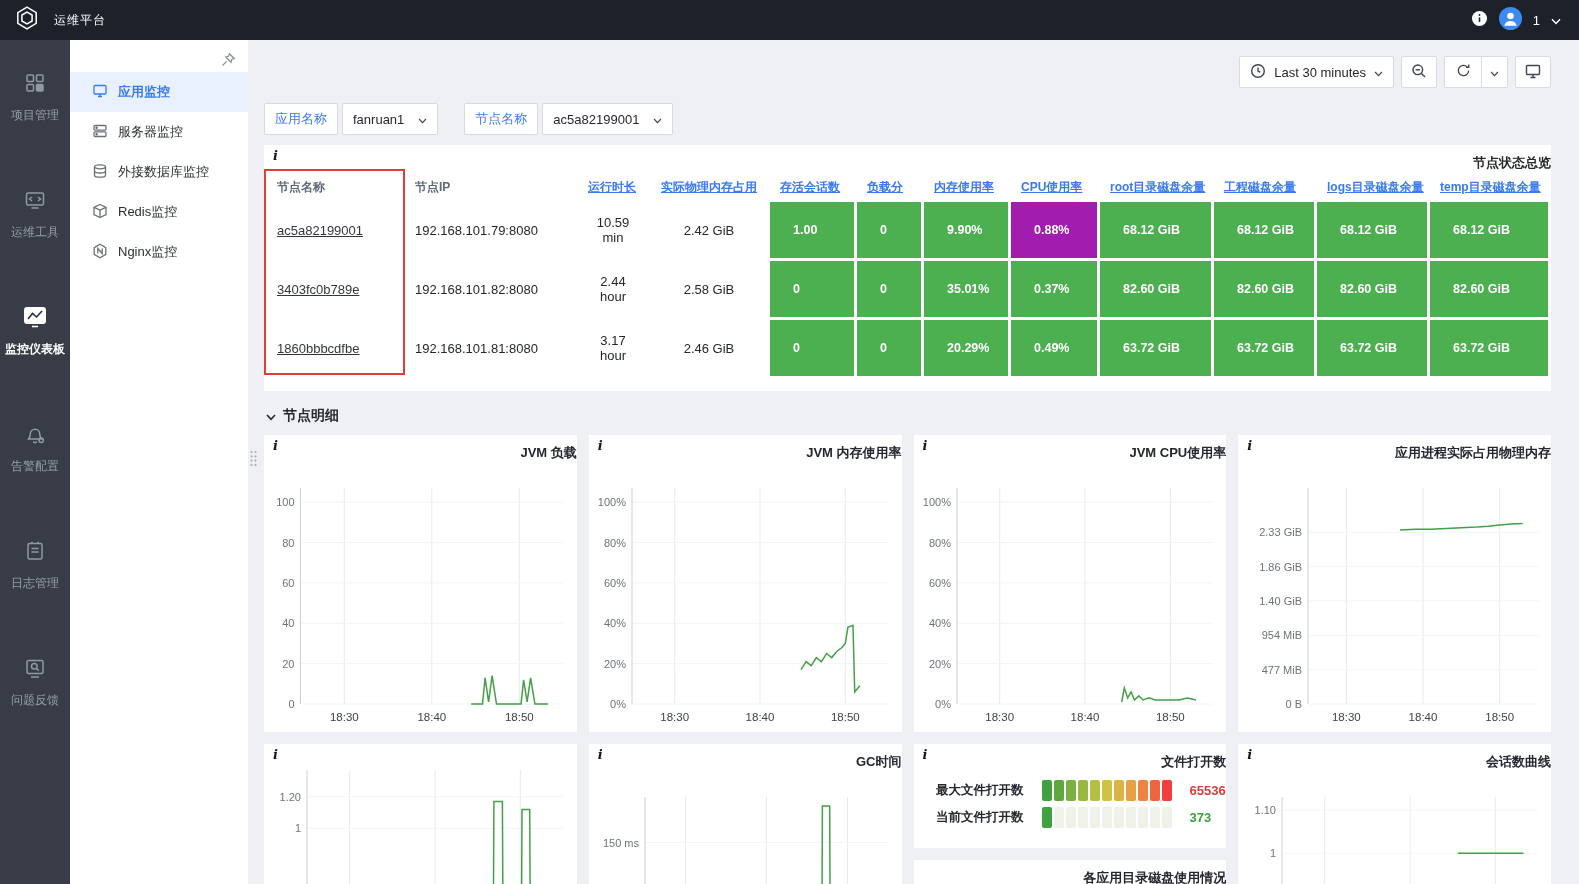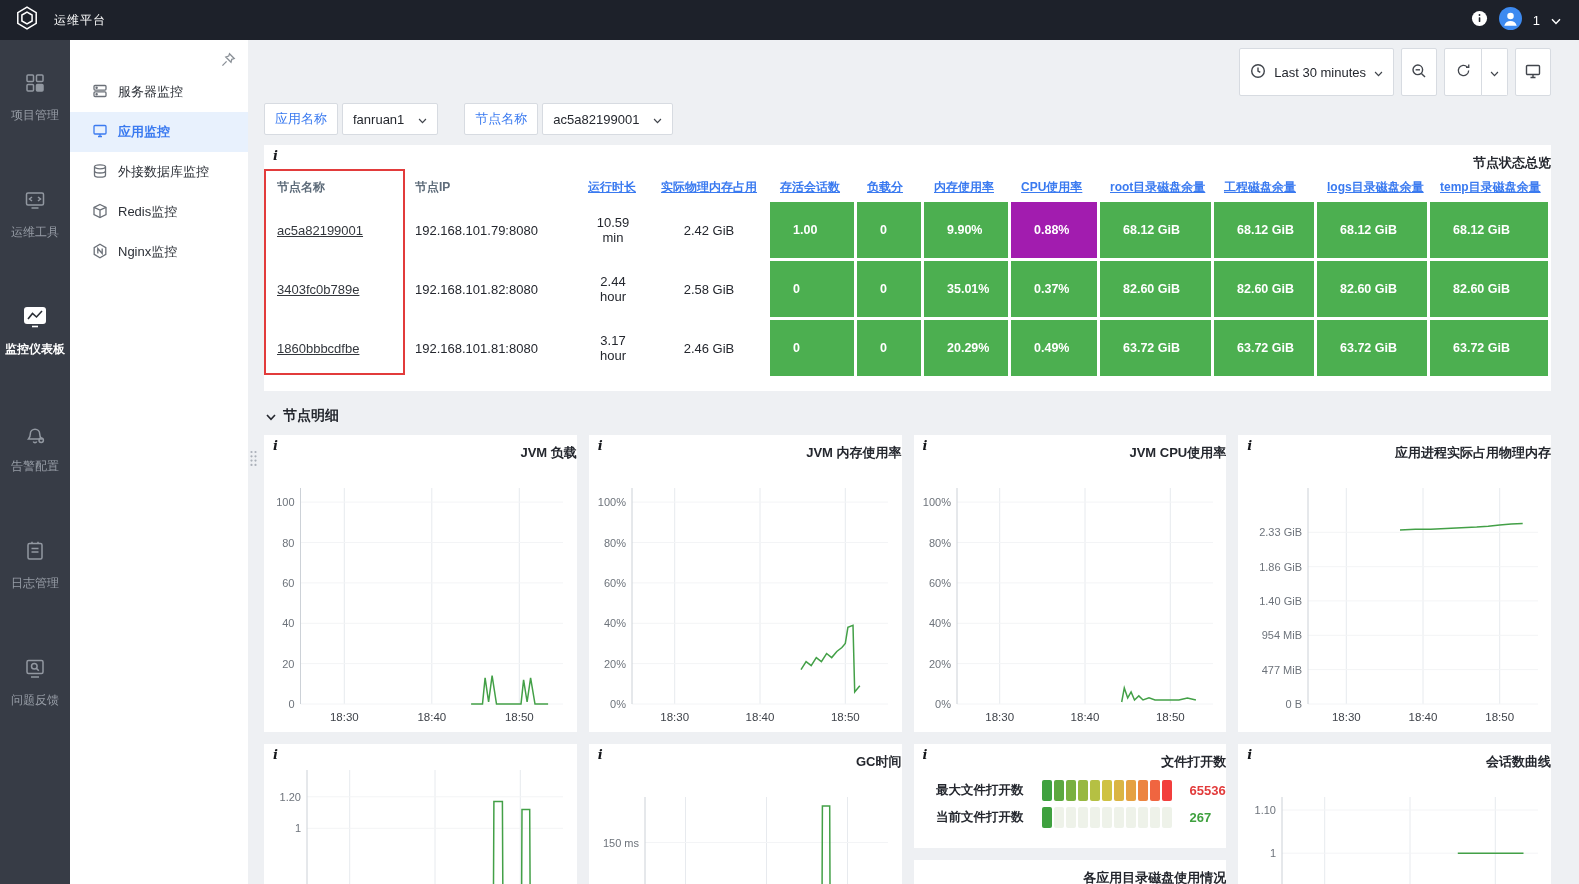--- a/index.html
+++ b/index.html
@@ -20,21 +20,21 @@
   .ln-item.active .ln-label{color:#fff;font-weight:bold}
   .sub-nav{width:178px;background:#fff;flex:none;position:relative;padding-top:32px}
   .pin{position:absolute;top:12px;right:12px;cursor:pointer}
   .sn-item{height:40px;display:flex;align-items:center;gap:10px;padding-left:22px;font-size:13px;color:#2b2f36;cursor:pointer;white-space:nowrap}
   .sn-item svg{color:#6b7078;flex:none}
   .sn-item.active{background:#e8f1fd;color:#3a7af0;font-weight:bold}
   .sn-item.active svg{color:#3a7af0}
   
   .main{flex:1;padding:16px 28px 0 16px;overflow:hidden;position:relative;height:844px}
   .toolbar{display:flex;justify-content:flex-end;align-items:center;gap:7px;height:32px}
-  .tb-btn{height:48px;background:#fff;border:1px solid #d7dbe1;border-radius:2px;display:flex;align-items:center;
+  .tb-btn{height:32px;background:#fff;border:1px solid #d7dbe1;border-radius:2px;display:flex;align-items:center;
     gap:8px;padding:0 10px;font-size:13px;color:#24272e;cursor:pointer;font-family:inherit}
   .icon-btn{width:36px;justify-content:center;padding:0}
   .refresh-group{display:flex}
   .refresh-group .tb-btn:first-child{border-radius:2px 0 0 2px;width:38px;justify-content:center;padding:0}
   .refresh-group .tb-btn:last-child{border-left:none;border-radius:0 2px 2px 0;width:26px;justify-content:center;padding:0}
   .filters{display:flex;gap:26px;margin-top:15px;height:32px}
   .filter-group{display:flex;gap:4px}
   .filter-label{height:32px;line-height:30px;border:1px solid #d7dbe1;border-radius:2px;background:#fff;
     padding:0 10px;font-size:13px;color:#3a7af0;white-space:nowrap}
   .filter-select{height:32px;border:1px solid #d7dbe1;border-radius:2px;background:#fff;display:flex;align-items:center;
@@ -167,35 +167,35 @@
     </nav>
 
   <nav class="sub-nav">
     <span class="pin">
       <svg width="16" height="16" viewBox="0 0 16 16" fill="none" stroke="#8a9097" stroke-width="1.3">
         <path d="M9.5 1.8l4.7 4.7-2.4.8-.8 2.9-5.2-5.2 2.9-.9z"></path>
           <path d="M6.6 9.4L2.4 13.6"></path>
       </svg>
     </span>
     <div id="sub-nav-items">
+        <div class="sn-item active">
+    <span><svg width="16" height="16" viewBox="0 0 16 16" fill="none" stroke="currentColor" stroke-width="1.3">
+              <rect x="2" y="2.5" width="12" height="8.5" rx="1"></rect>
+              <path d="M6 13.5h4M8 11v2.5"></path>
+            </svg></span>
+    <span>应用监控</span>
+  </div>
         <div class="sn-item">
     <span><svg width="16" height="16" viewBox="0 0 16 16" fill="none" stroke="currentColor" stroke-width="1.3">
               <rect x="2" y="2.5" width="12" height="4.6" rx="1"></rect>
               <rect x="2" y="8.9" width="12" height="4.6" rx="1"></rect>
               <circle cx="4.6" cy="4.8" r=".6" fill="currentColor"></circle>
               <circle cx="4.6" cy="11.2" r=".6" fill="currentColor"></circle>
             </svg></span>
     <span>服务器监控</span>
-  </div>
-        <div class="sn-item active">
-    <span><svg width="16" height="16" viewBox="0 0 16 16" fill="none" stroke="currentColor" stroke-width="1.3">
-              <rect x="2" y="2.5" width="12" height="8.5" rx="1"></rect>
-              <path d="M6 13.5h4M8 11v2.5"></path>
-            </svg></span>
-    <span>应用监控</span>
   </div>
         <div class="sn-item">
     <span><svg width="16" height="16" viewBox="0 0 16 16" fill="none" stroke="currentColor" stroke-width="1.3">
               <ellipse cx="8" cy="3.8" rx="5.5" ry="2"></ellipse>
               <path d="M2.5 3.8v8.4c0 1.1 2.5 2 5.5 2s5.5-.9 5.5-2V3.8"></path>
               <path d="M2.5 8c0 1.1 2.5 2 5.5 2s5.5-.9 5.5-2"></path>
             </svg></span>
     <span>外接数据库监控</span>
   </div>
         <div class="sn-item">
@@ -569,21 +569,21 @@
                   <i style="background:#eef2e9"></i>
                   <i style="background:#eef2e9"></i>
                   <i style="background:#eef2e9"></i>
                   <i style="background:#eef2e9"></i>
                   <i style="background:#eef2e9"></i>
                   <i style="background:#eef2e9"></i>
                   <i style="background:#eef2e9"></i>
                   <i style="background:#eef2e9"></i>
                   <i style="background:#eef2e9"></i>
                 </span>
-    <span class="gauge-value" style="color:#3fa13f">267</span>
+    <span class="gauge-value" style="color:#3fa13f">373</span>
   </div>
             </div>
         </section>
         <section class="card disk-card">
           <div class="panel-title">各应用目录磁盘使用情况</div>
         </section>
       </div>
 
       <section class="card chart-card">
         <span class="panel-info">i</span>

